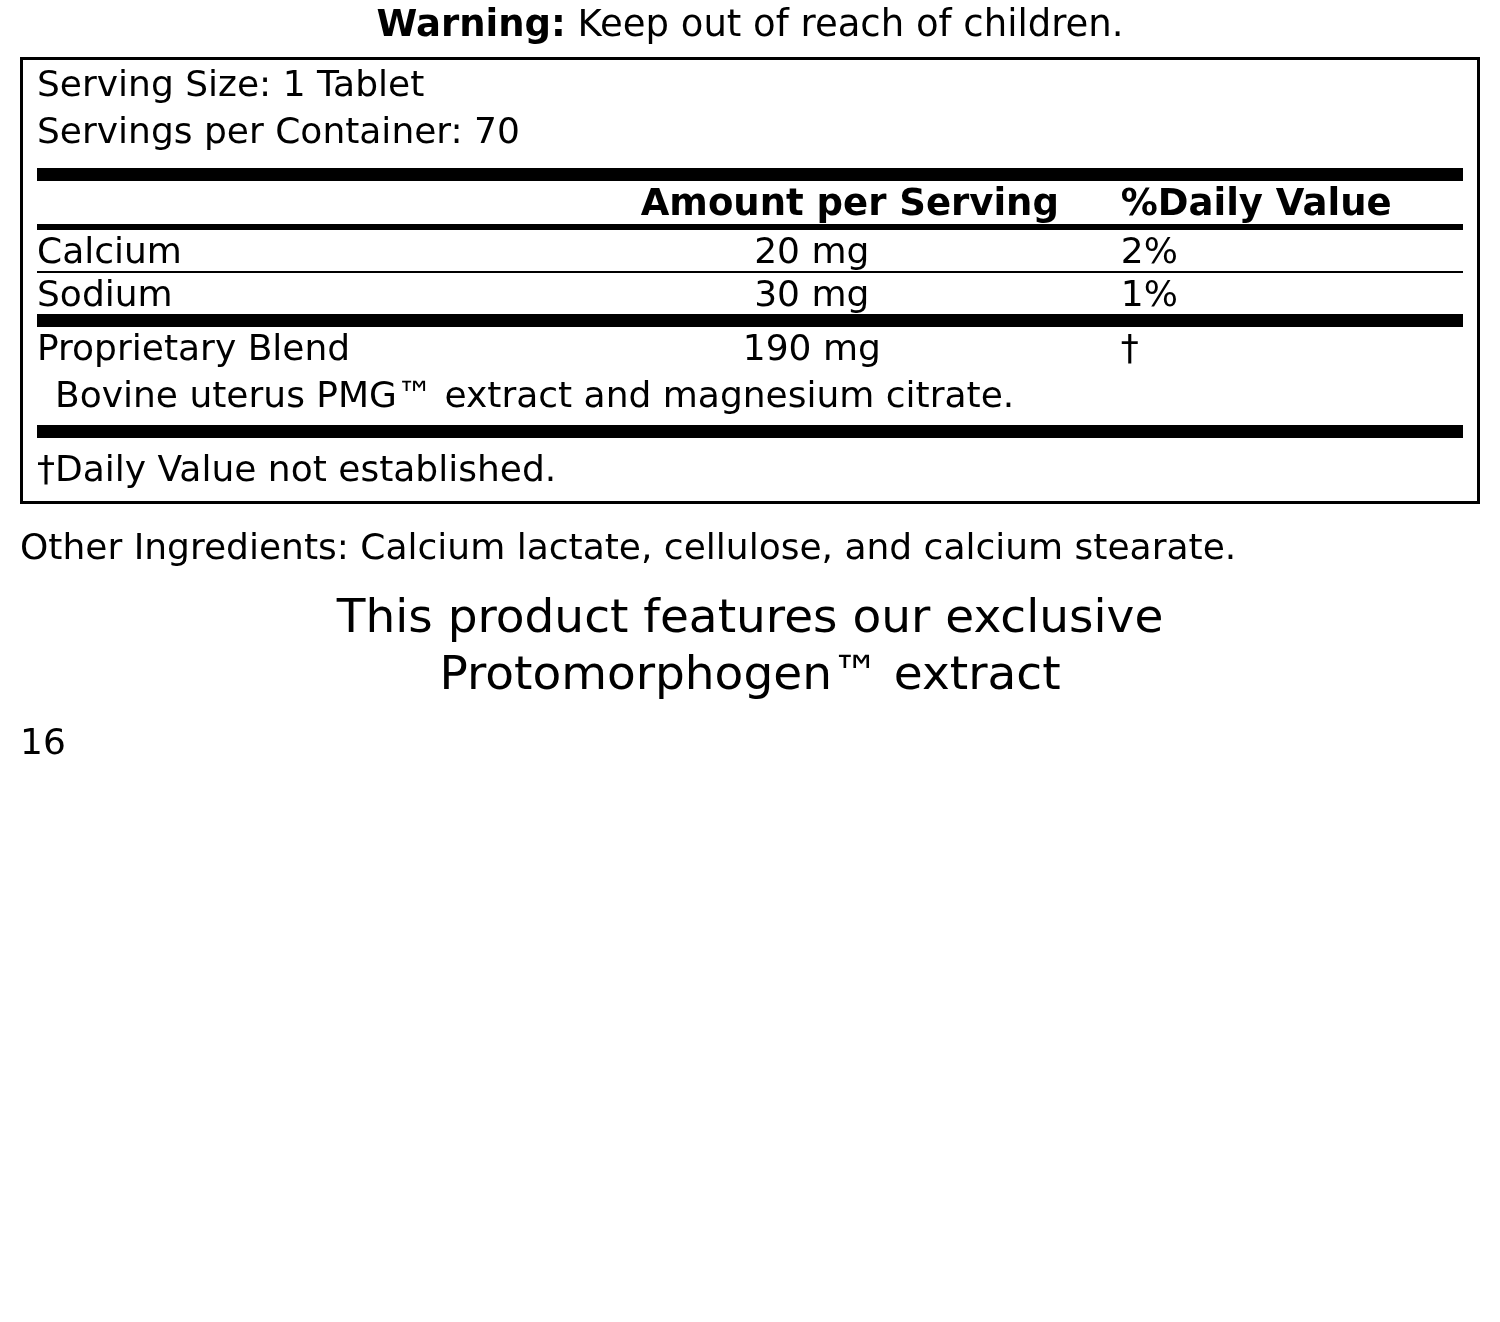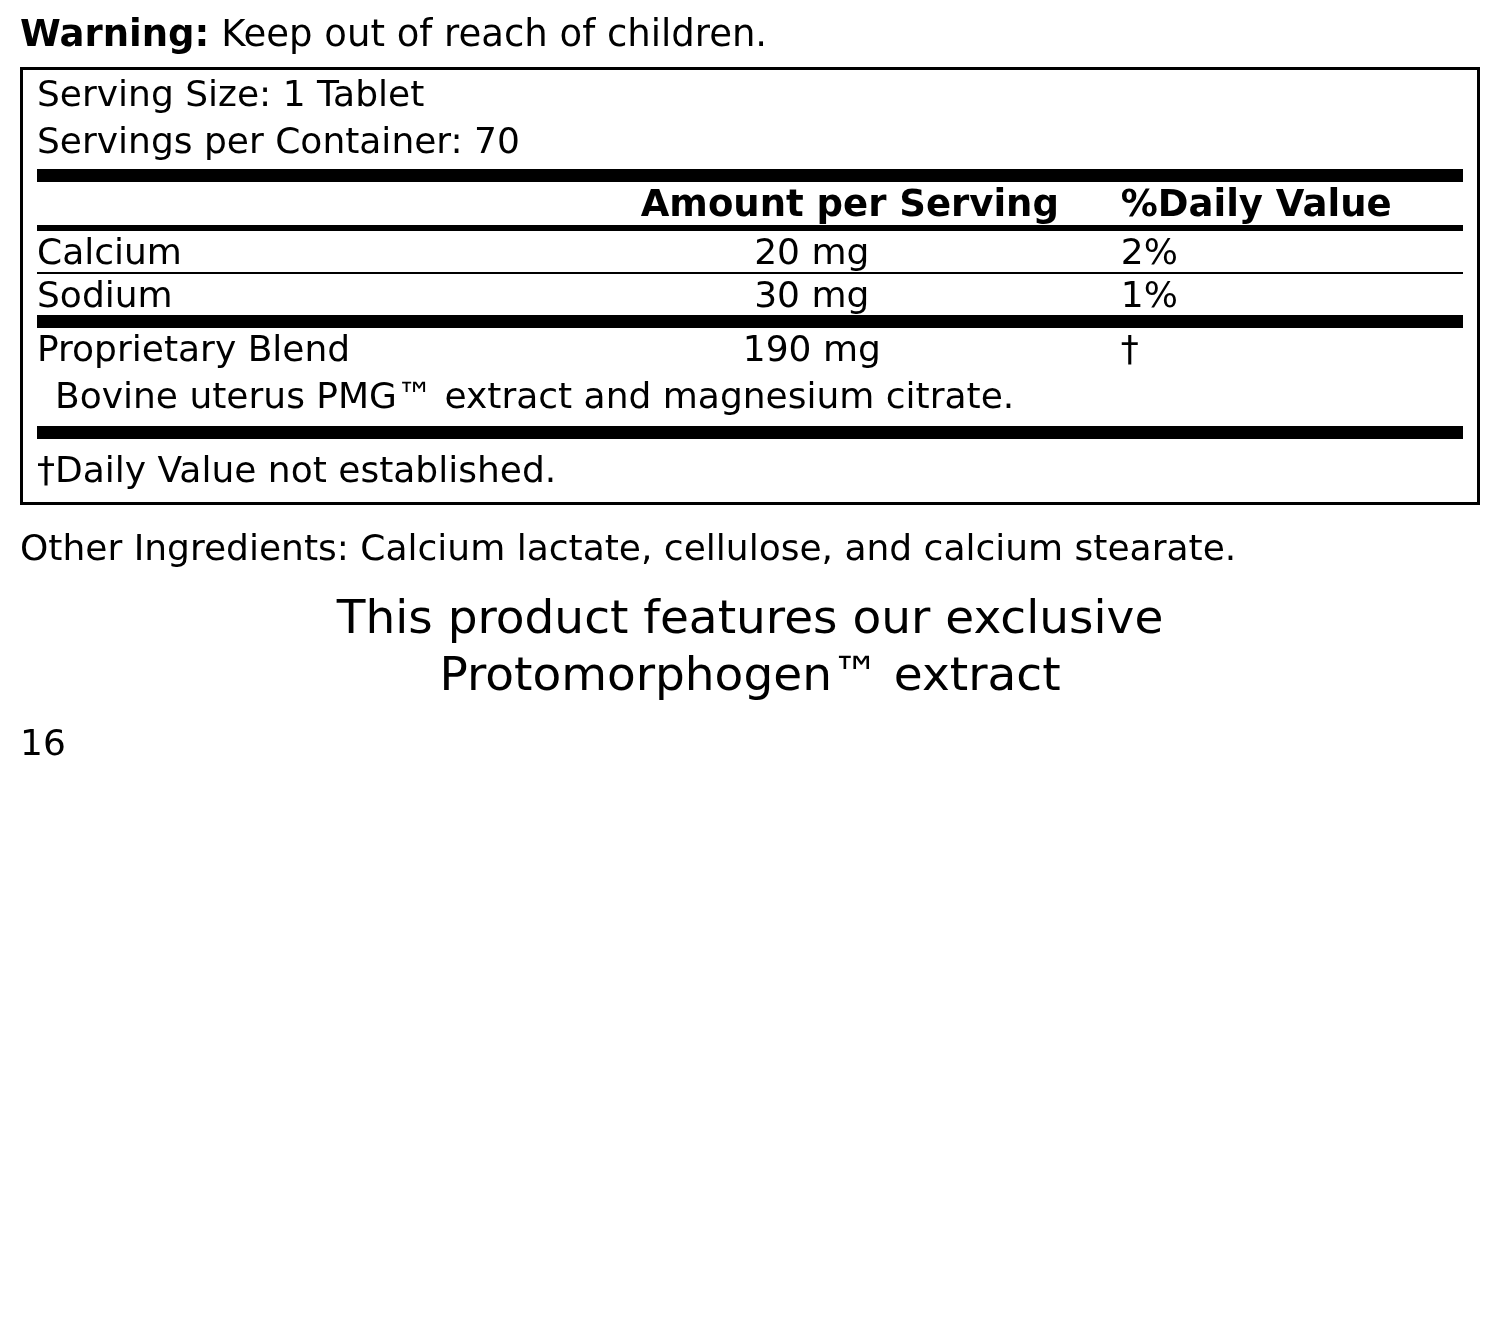--- a/index.html
+++ b/index.html
@@ -20,22 +20,23 @@
     width: 1500px;
     height: 1322px;
     box-sizing: border-box;
     padding: 0 20px;
   }
 
   
   .warning {
     font-size: 37px;
     line-height: 1.1;
-    padding: 14px 0 12px 0;
+    padding: 4px 0 12px 0;
     white-space: nowrap;
+    text-align: center;
   }
   .warning .w-label {
     font-weight: bold;
   }
 
   
   .panel {
     border: 3px solid #000;
     box-sizing: border-box;
     padding: 0 14px 10px 14px;
@@ -49,21 +50,21 @@
     letter-spacing: -1px;
     display: flex;
     justify-content: space-between;
     padding-top: 6px;
     padding-bottom: 2px;
   }
 
   .serving-lines {
     font-size: 36px;
     line-height: 1.32;
-    padding-bottom: 4px;
+    padding-bottom: 13px;
   }
 
   .rule-thick {
     border-top: 13px solid #000;
     margin: 0;
   }
   .rule-med {
     border-top: 6px solid #000;
     margin: 0;
   }

